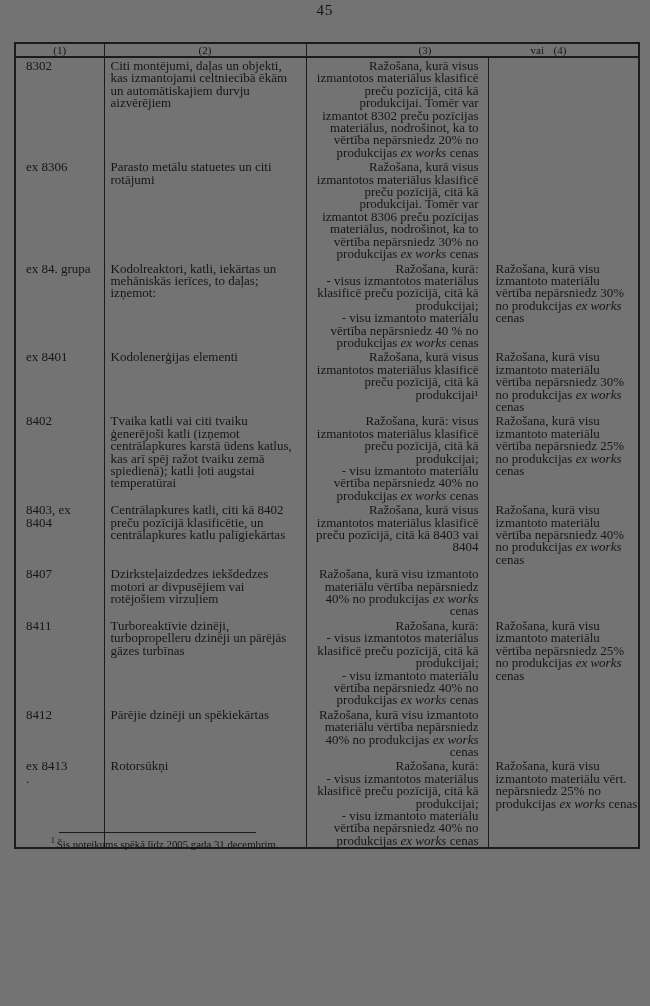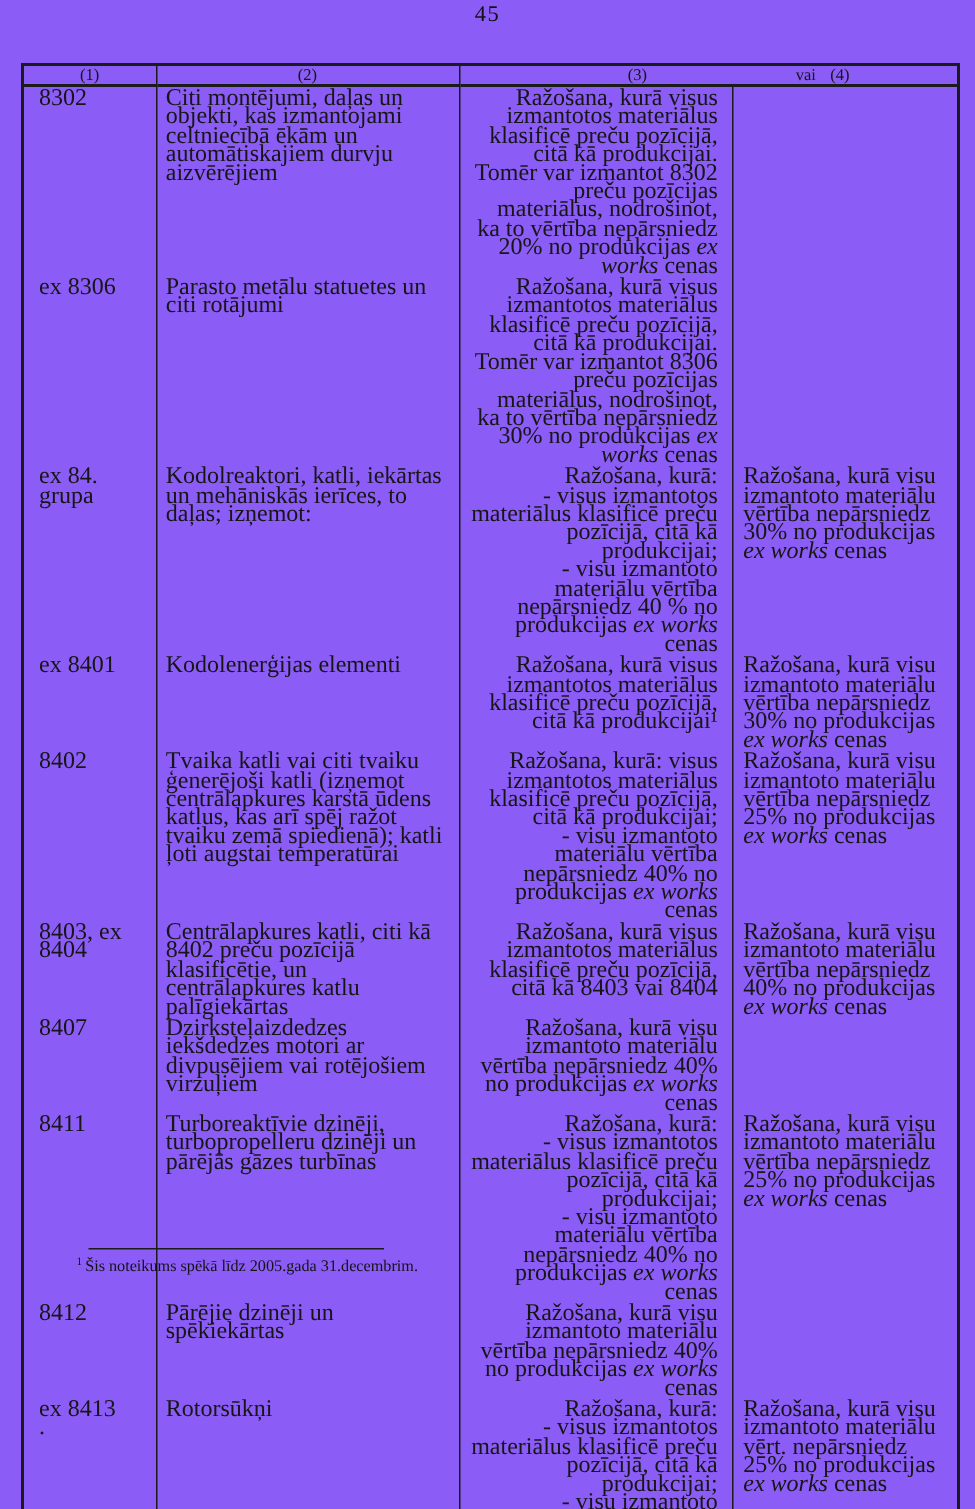--- a/index.html
+++ b/index.html
@@ -11,21 +11,21 @@
     width: 650px;
     height: 1006px;
     position: relative;
     font-family: "Liberation Serif", "DejaVu Serif", serif;
     color: #151515;
     overflow: hidden;
   }
   .page {
     position: absolute;
     inset: 0;
-    background: #8b5cf6;
+    background: #737373;
   }
   .page-number {
     position: absolute;
     top: 2px;
     left: 0;
     width: 100%;
     text-align: center;
     font-size: 15px;
     letter-spacing: 1px;
     color: #111;
@@ -55,21 +55,21 @@
   }
   .rules-table th.h-merged span {
     position: absolute;
     top: 0;
     line-height: 13px;
   }
   .rules-table th.h-merged .h3  { left: 112px; }
   .rules-table th.h-merged .hvai { left: 184px; margin-left: 40px; }
   .rules-table th.h-merged .h4  { left: 247px; }
   .rules-table td {
-    font-size: 16px;
+    font-size: 13px;
     line-height: 12.4px;
     vertical-align: top;
     padding: 2px 6px 0 6px;
     white-space: pre-line;
     color: #161616;
   }
   .rules-table td.code { padding-left: 10px; }
   .rules-table td.desc,
   .rules-table th.h-desc  { border-left: 1.5px solid #1b1b1b; }
   .rules-table td.rule,

